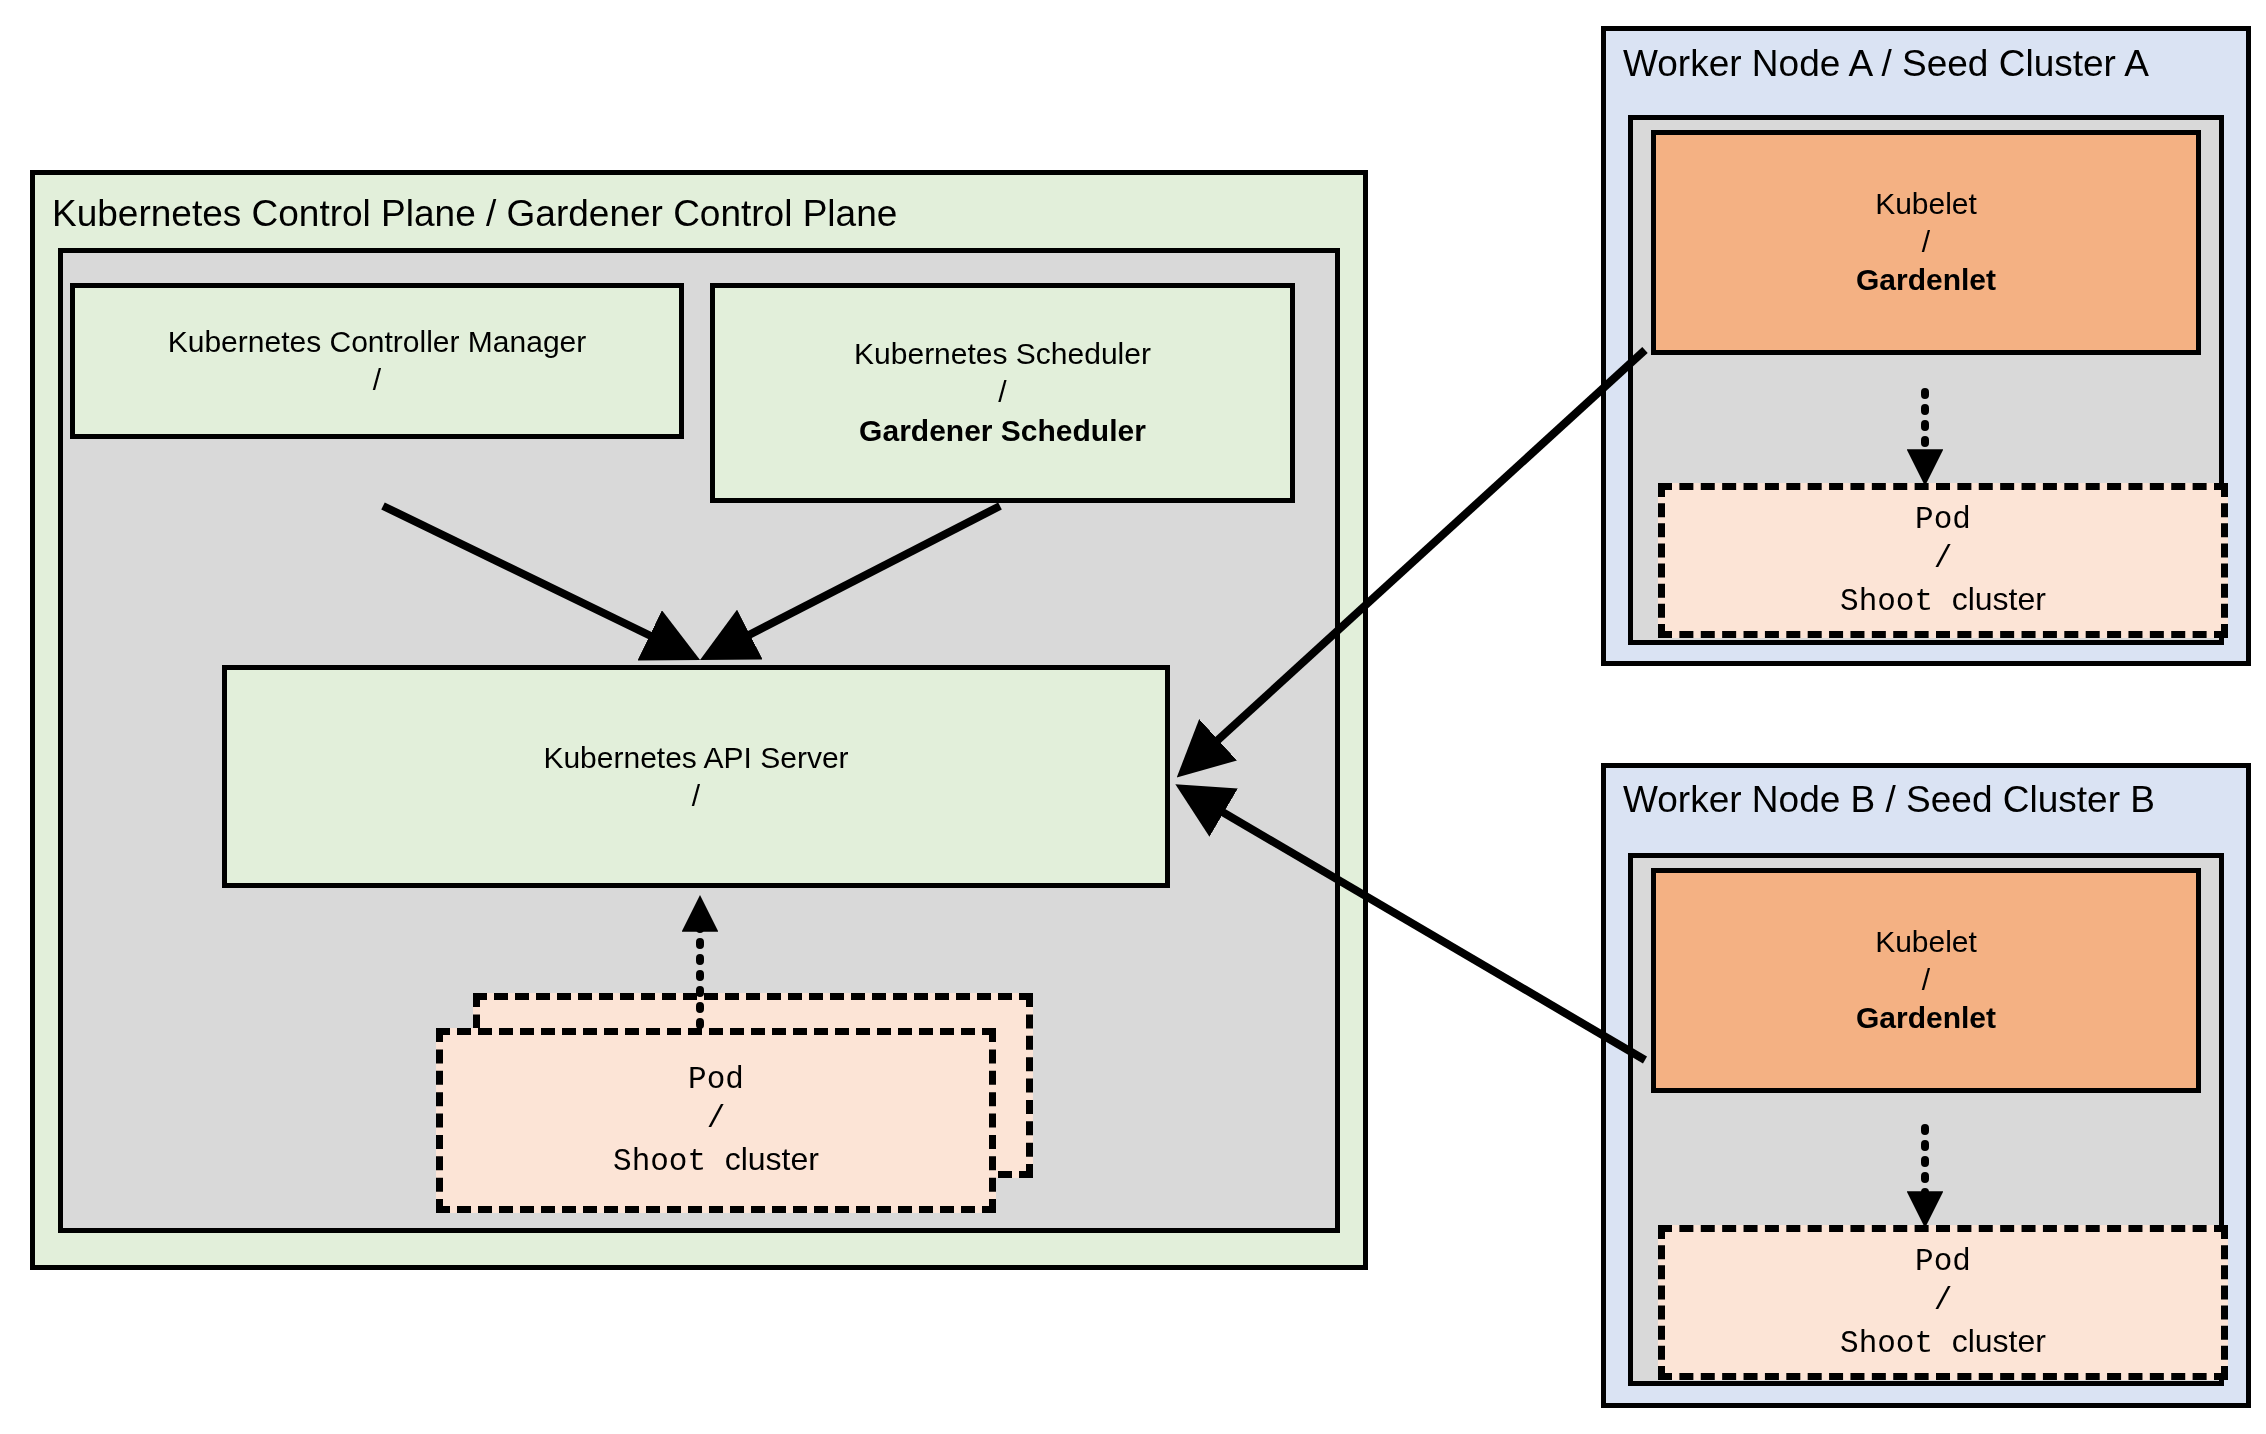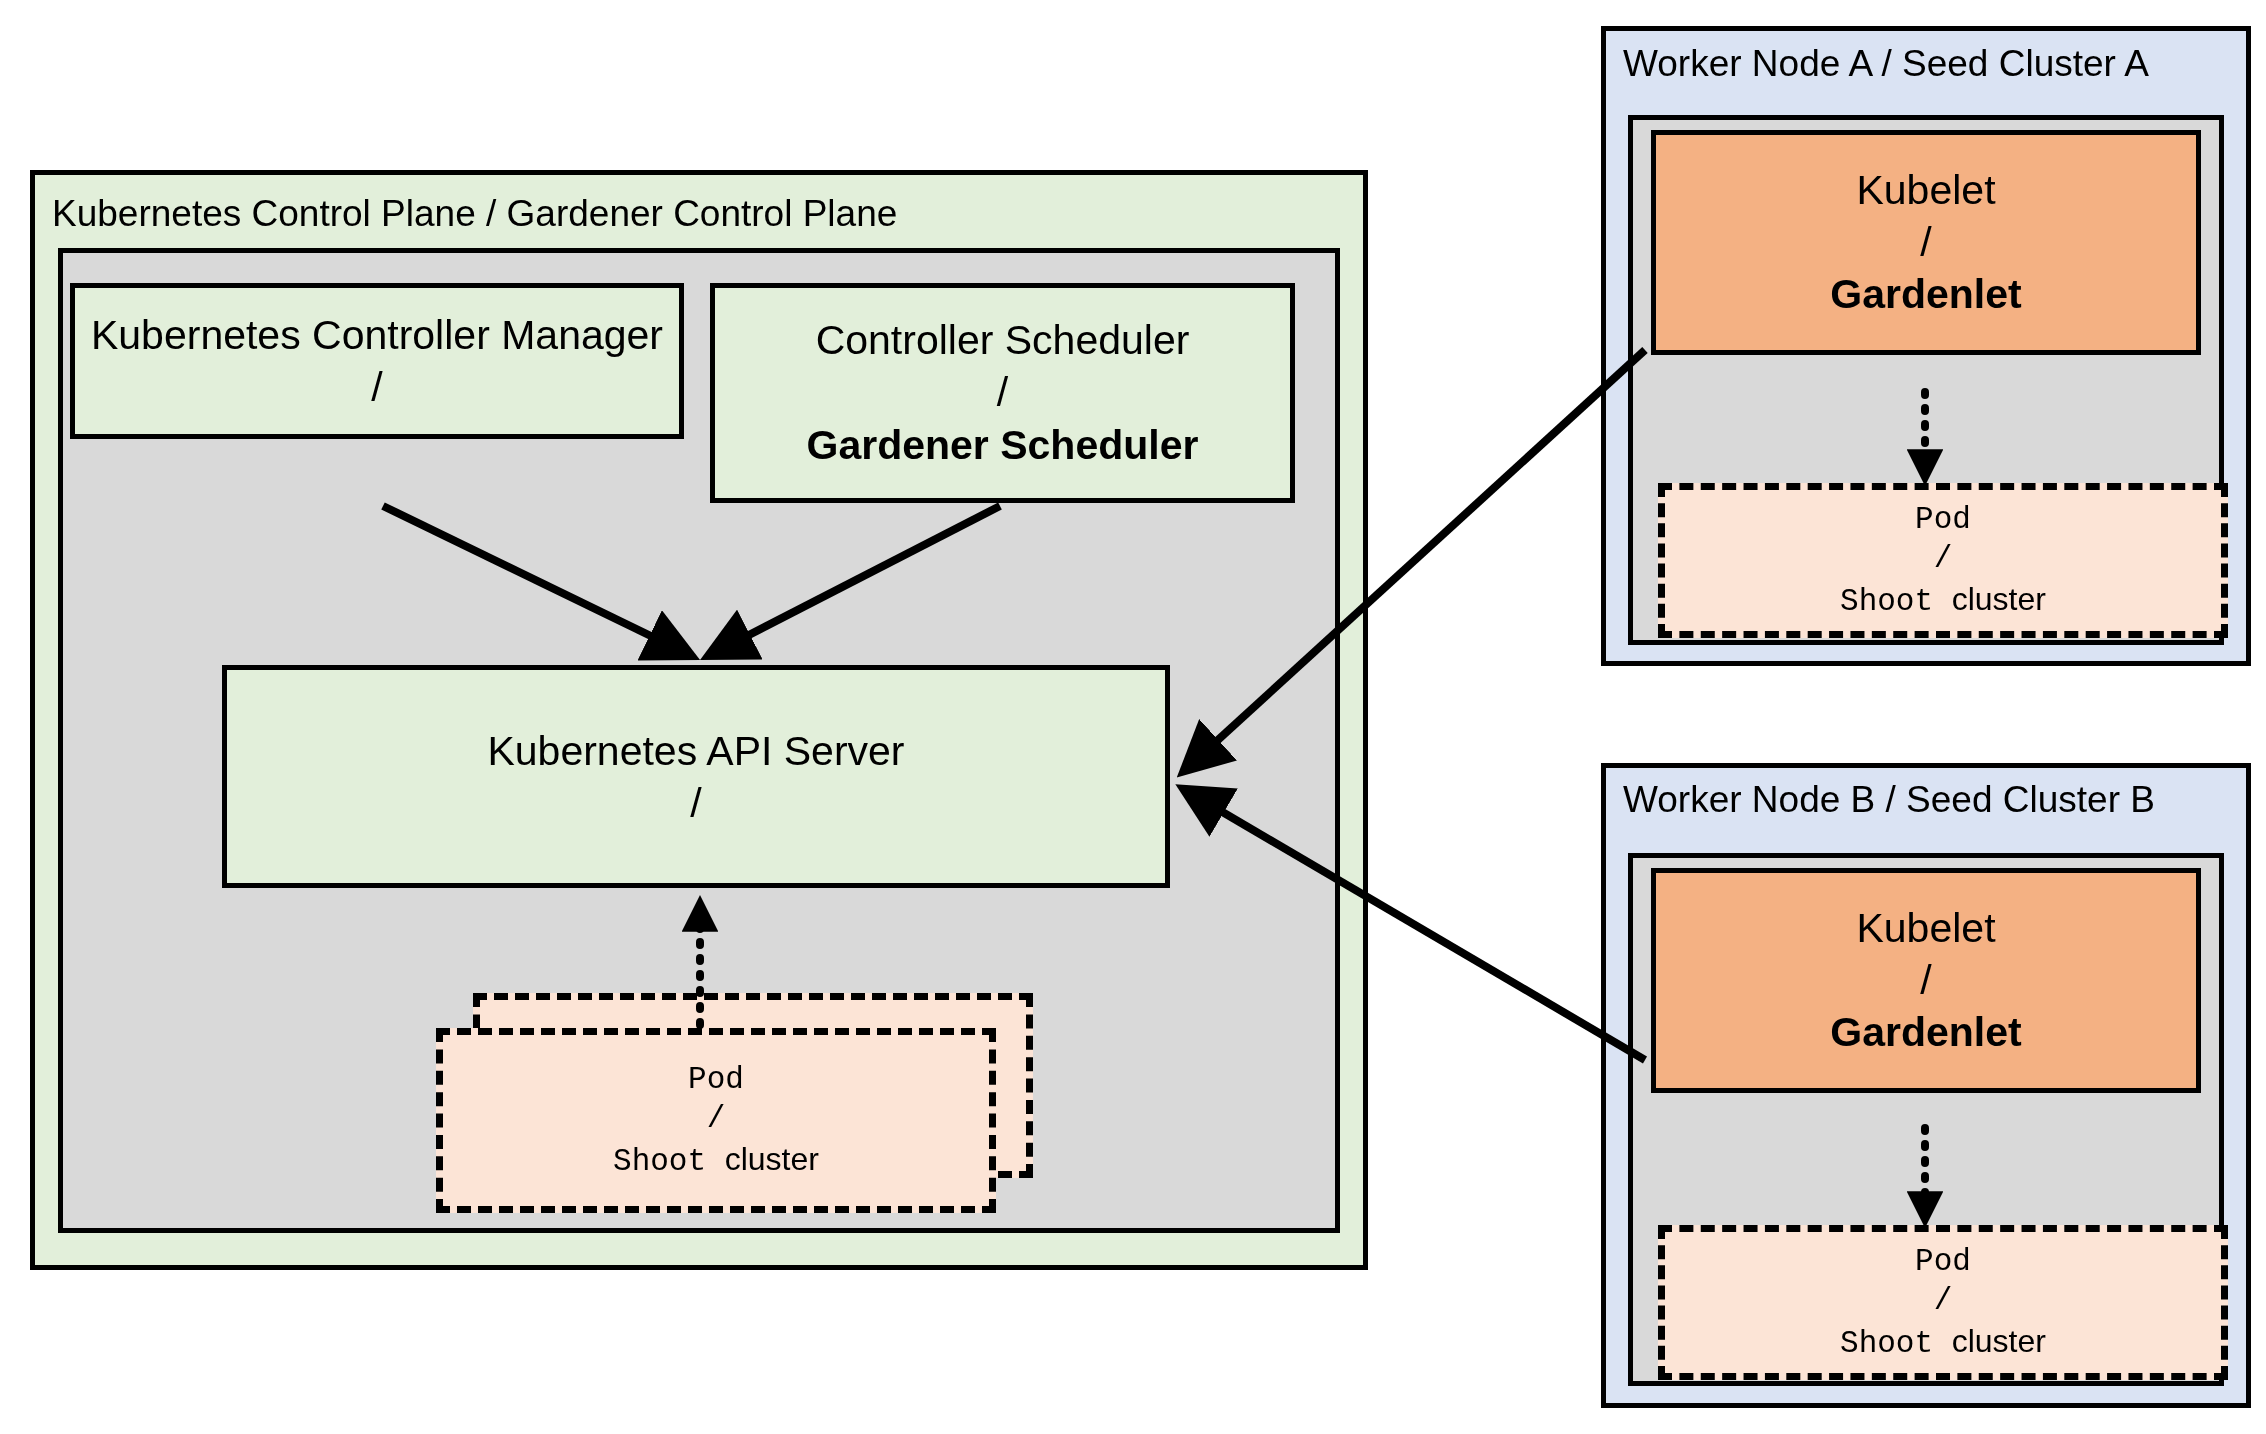--- a/index.html
+++ b/index.html
@@ -16,21 +16,21 @@
   .gray{background:#d9d9d9;}
   .blue{background:#dae3f3;}
   .orange{background:#f4b183;}
   .peach{background:#fce4d6;}
 
   .panel-title{position:absolute;font-size:37px;line-height:1.05;
     letter-spacing:0px;white-space:nowrap;}
 
   .ctr{position:absolute;left:0;right:0;top:50%;transform:translateY(-50%);
        text-align:center;line-height:1.28;}
-  .ln{display:block;font-size:41px;white-space:nowrap;}
+  .ln{display:block;font-size:30px;white-space:nowrap;}
   .ln.b{font-weight:bold;}
   .mono{font-family:"Liberation Mono",monospace;font-size:31px;}
   .mono .bx{font-family:"Liberation Sans",sans-serif;font-weight:normal;font-size:32px;}
 
   svg.ov{position:absolute;left:0;top:0;width:2266px;height:1434px;
          pointer-events:none;overflow:visible;}
 </style>
 </head>
 <body>
 
@@ -44,21 +44,21 @@
 
   <div class="box solid green" style="left:70px;top:283px;width:614px;height:156px;">
     <div class="ctr">
       <span class="ln">Kubernetes Controller Manager</span>
       <span class="ln">/</span>
     </div>
   </div>
 
   <div class="box solid green" style="left:710px;top:283px;width:585px;height:220px;">
     <div class="ctr">
-      <span class="ln">Controller Scheduler</span>
+      <span class="ln">Kubernetes Scheduler</span>
       <span class="ln">/</span>
       <span class="ln b">Gardener Scheduler</span>
     </div>
   </div>
 
   <div class="box solid green" style="left:222px;top:665px;width:948px;height:223px;">
     <div class="ctr">
       <span class="ln">Kubernetes API Server</span>
       <span class="ln">/</span>
     </div>

